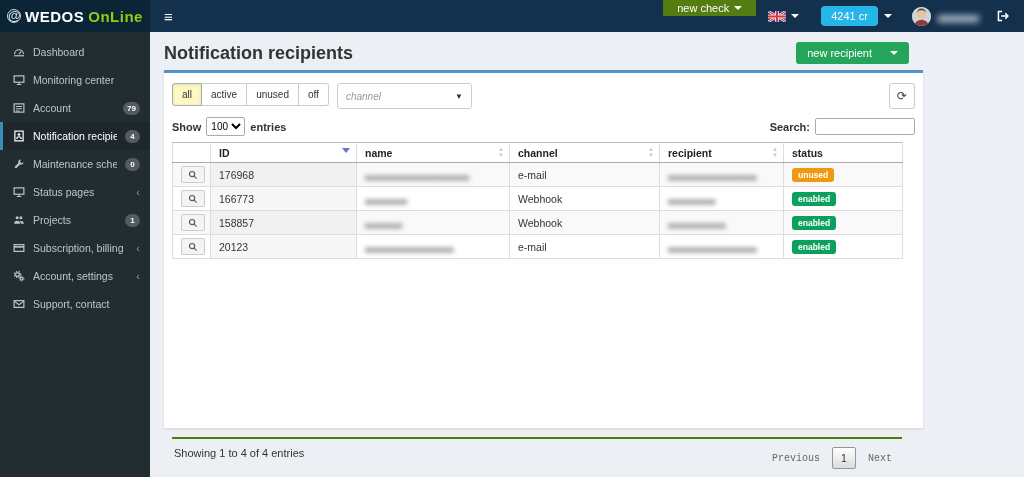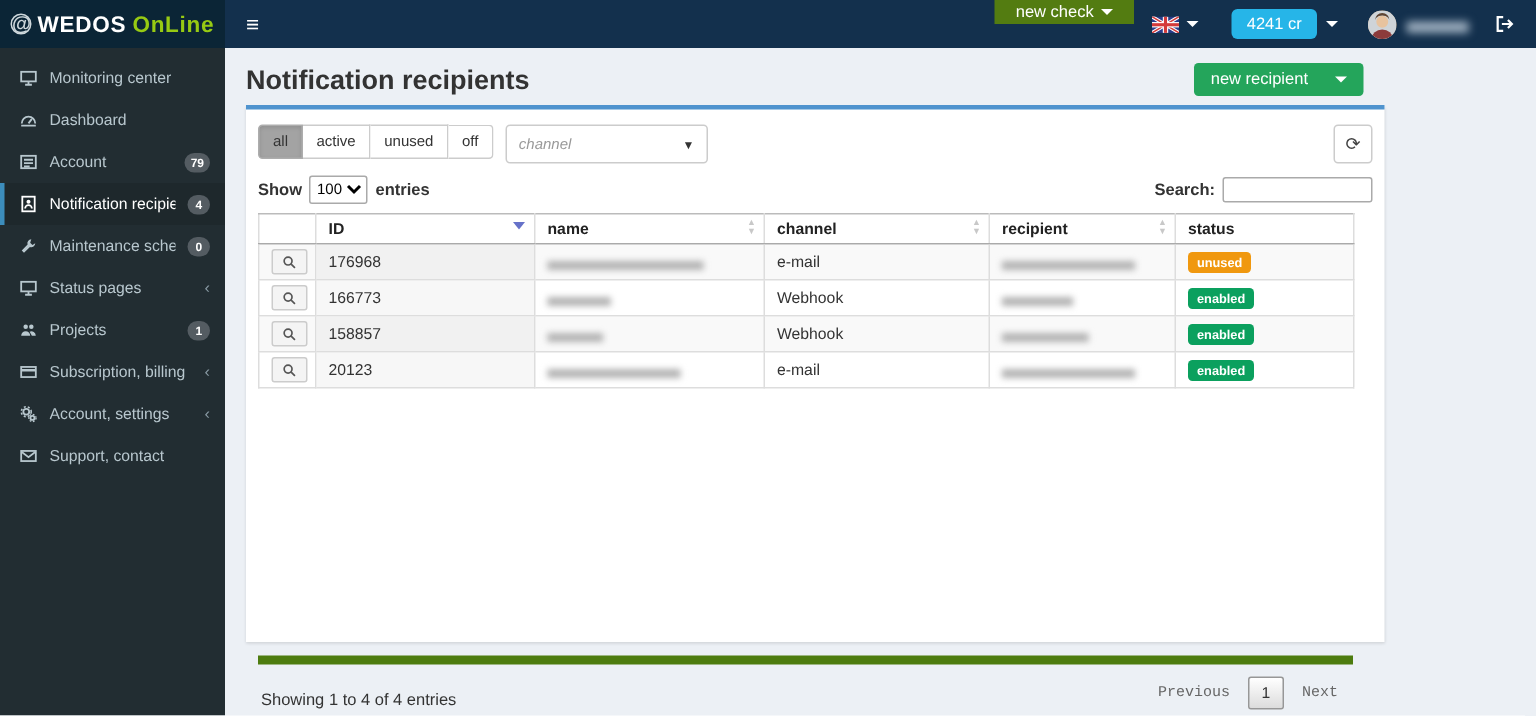--- a/index.html
+++ b/index.html
@@ -44,21 +44,21 @@
   .btn-newrecipient { background:#24a55b; color:#fff; border:none; border-radius:3px; font-size:11px; padding:5px 11px; cursor:pointer; display:flex; align-items:center; gap:18px; font-family:inherit; }
 
   .panel { background:#fff; margin:0 119px 0 14px; border-top:3px solid #4f93ce; box-shadow:0 1px 2px rgba(0,0,0,.12); padding:8px 8px 0 8px; height:358px; position:relative; }
 
   .filter-row { display:flex; align-items:flex-start; gap:8px; margin:2px 0 8px 0; }
   .btn-group { display:flex; }
   .fbtn { background:#fff; border:1px solid #ccc; color:#333; font-size:10px; padding:5px 9px; cursor:pointer; font-family:inherit; }
   .fbtn + .fbtn { border-left:none; }
   .fbtn:first-child { border-radius:3px 0 0 3px; }
   .fbtn:last-child { border-radius:0 3px 3px 0; }
-  .fbtn.active { background:#a3a3a3; border-color:#adadad; box-shadow:inset 0 1px 3px rgba(0,0,0,.12); }
+  .fbtn.active { background:#fef9c3; border-color:#adadad; box-shadow:inset 0 1px 3px rgba(0,0,0,.12); }
   .channel-select { width:135px; height:26px; border:1px solid #ccc; border-radius:3px; background:#fff; display:flex; align-items:center; justify-content:space-between; padding:0 8px; cursor:pointer; }
   .channel-select .ph { color:#999; font-style:italic; font-size:10px; }
   .channel-select .sel-caret { color:#333; font-size:8px; }
   .btn-refresh { margin-left:auto; width:26px; height:26px; border:1px solid #ccc; border-radius:3px; background:#fff; cursor:pointer; color:#444; font-size:12px; line-height:1; font-family:inherit; }
 
   .show-row { display:flex; align-items:center; margin-bottom:6px; }
   .show-row .lab { font-weight:bold; font-size:11px; }
   .show-select { margin:0 5px; font-size:10px; height:19px; border:1px solid #aaa; border-radius:2px; background:#fff; font-family:inherit; }
   .search-wrap { margin-left:auto; display:flex; align-items:center; gap:5px; }
   .search-input { width:100px; height:17px; border:1px solid #aaa; border-radius:2px; font-size:10px; padding:0 4px; font-family:inherit; }
@@ -72,21 +72,21 @@
   .dtable tr.odd td.sorted { background:#f1f1f1; }
   .dtable tr.even td.sorted { background:#f7f7f7; }
   .sort-desc { position:absolute; right:6px; top:5px; width:0; height:0; border-left:4px solid transparent; border-right:4px solid transparent; border-top:5px solid #6672c9; }
   .sort-both { position:absolute; right:5px; top:3px; color:#c8c8c8; font-size:6px; line-height:6px; display:flex; flex-direction:column; }
   .btn-zoomrow { width:24px; height:17px; border:1px solid #ccc; border-radius:2px; background:#f4f4f4; cursor:pointer; display:flex; align-items:center; justify-content:center; padding:0; }
   .masked { filter:blur(2px); color:#b3b3b3; font-size:8px; letter-spacing:-1px; }
   .badge-status { display:inline-block; color:#fff; font-size:8.5px; font-weight:bold; padding:2px 6px; border-radius:3px; }
   .scroll-strip { width:12px; border-bottom:1px solid #fff; }
 
   .table-bottom-space { height:178px; border-left:1px solid transparent; }
-  .dt-footer { border-top:6px solid #4d7c0f; display:flex; align-items:flex-end; padding:8px 2px 0 2px; width:730px; }
+  .dt-footer { border-top:2px solid #4d7c0f; display:flex; align-items:flex-start; padding:8px 2px 0 2px; width:730px; }
   .dt-info { font-size:11px; color:#333; }
   .paginate { margin-left:auto; display:flex; align-items:center; gap:4px; }
   .pg-btn { color:#666; font-size:10px; padding:4px 8px; cursor:pointer; background:none; border:none; font-family:Liberation Mono, monospace; }
   .pg-num { min-width:24px; height:22px; border:1px solid #979797; border-radius:2px; background:linear-gradient(#fff,#dcdcdc); color:#333; font-size:10.5px; cursor:pointer; font-family:inherit; }
 </style>
 </head>
 <body>
 
 <header class="topbar">
   <div class="logo">
@@ -136,35 +136,35 @@
     </span>
   </div>
 </header>
 
 <div class="shell">
   <aside class="sidebar">
     <div id="sidebar-items">
         <div class="side-item">
           <span class="icon">
             <svg viewBox="0 0 16 16">
-              <rect x="1.5" y="2.5" width="13" height="8.5" fill="none" stroke="currentColor" stroke-width="1.6"></rect>
-              <path d="M5 14h6M8 11v3" fill="none" stroke="currentColor" stroke-width="1.6"></path>
-            </svg>
-          </span>
-          <span class="lbl">Monitoring center</span>
-        </div>
-        <div class="side-item">
-          <span class="icon">
-            <svg viewBox="0 0 16 16">
               <path d="M2 11a6 6 0 0 1 12 0" fill="none" stroke="currentColor" stroke-width="1.6"></path>
               <path d="M8 11 11 7" fill="none" stroke="currentColor" stroke-width="1.6"></path>
               <path d="M1.5 13h13" fill="none" stroke="currentColor" stroke-width="1.6"></path>
             </svg>
           </span>
           <span class="lbl">Dashboard</span>
+        </div>
+        <div class="side-item">
+          <span class="icon">
+            <svg viewBox="0 0 16 16">
+              <rect x="1.5" y="2.5" width="13" height="8.5" fill="none" stroke="currentColor" stroke-width="1.6"></rect>
+              <path d="M5 14h6M8 11v3" fill="none" stroke="currentColor" stroke-width="1.6"></path>
+            </svg>
+          </span>
+          <span class="lbl">Monitoring center</span>
         </div>
         <div class="side-item">
           <span class="icon">
             <svg viewBox="0 0 16 16">
               <rect x="1.5" y="2.5" width="13" height="11" fill="none" stroke="currentColor" stroke-width="1.6"></rect>
               <path d="M4 6h8M4 9h8M4 12h5" fill="none" stroke="currentColor" stroke-width="1.6"></path>
             </svg>
           </span>
           <span class="lbl">Account</span>
           <span class="side-badge">79</span>

